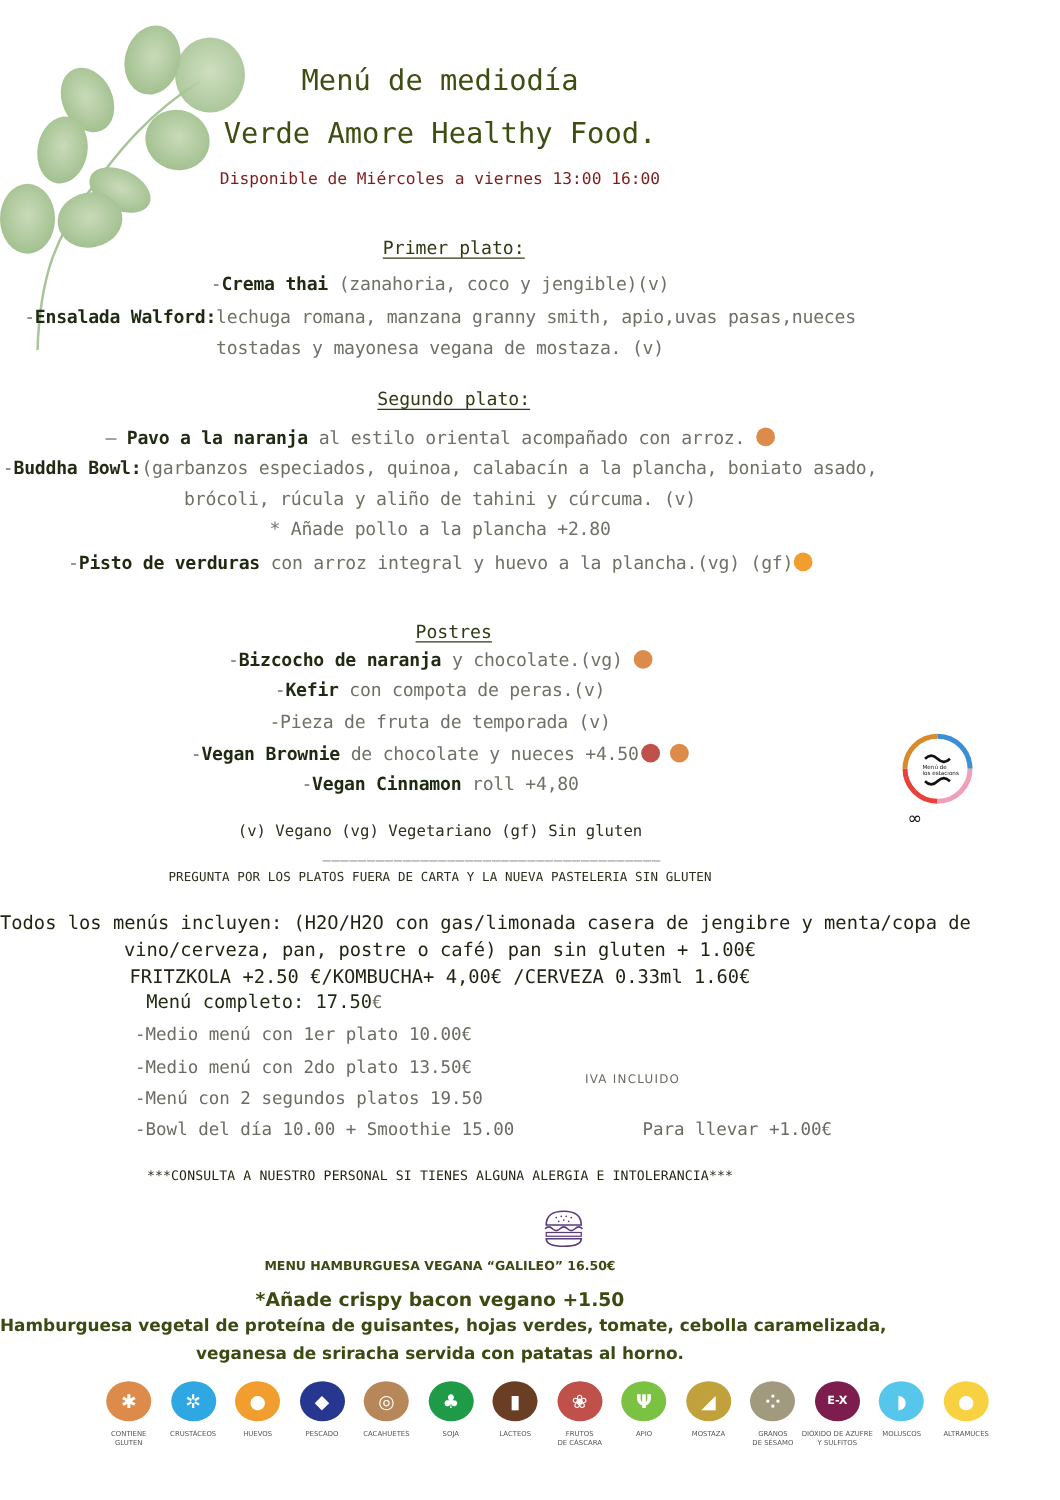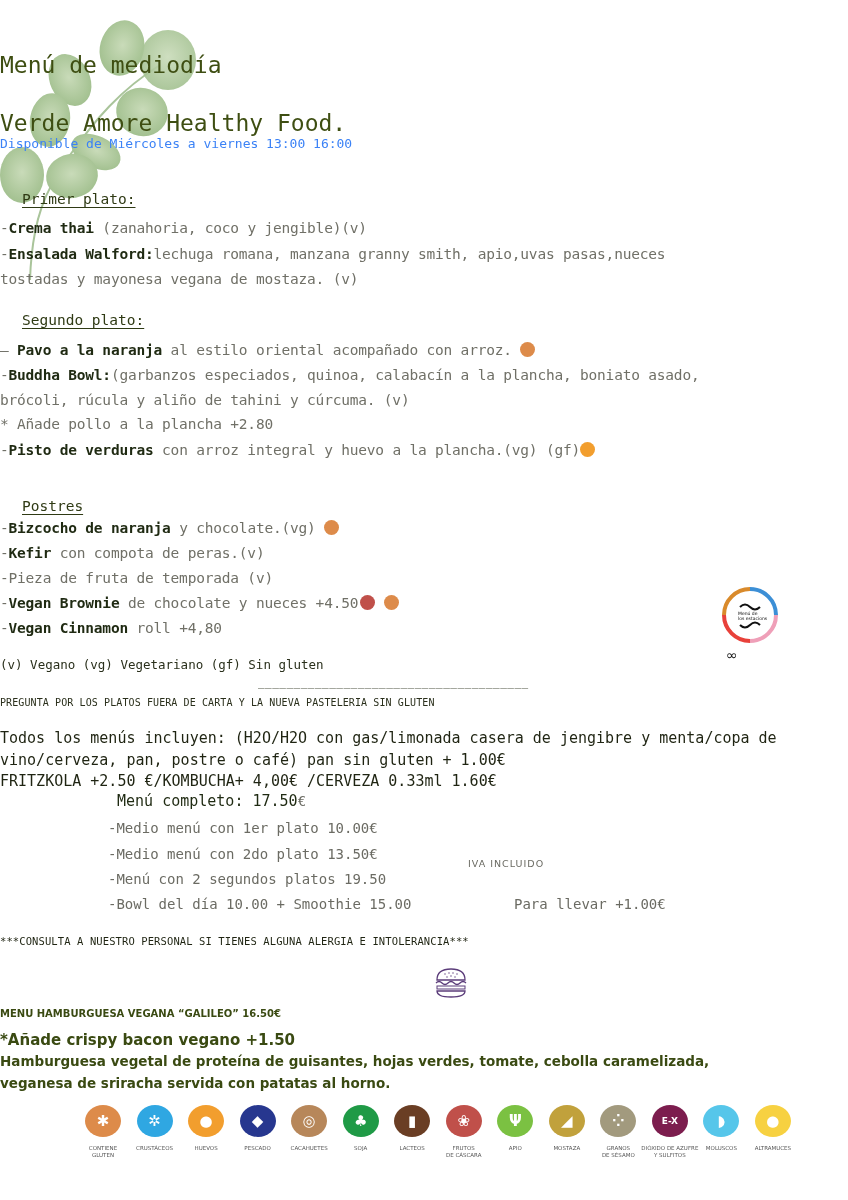--- a/index.html
+++ b/index.html
@@ -1,21 +1,21 @@
 <!DOCTYPE html>
 <html><head>
 <meta charset="utf-8">
 <style>
   * { margin: 0; padding: 0; box-sizing: border-box; }
   html, body { width: 848px; height: 1200px; background: #ffffff; overflow: hidden; }
   body { position: relative; font-family: "DejaVu Sans Mono", monospace; color: #6b6b63; }
   .abs { position: absolute; }
-  .center { left: 0; width: 704px; white-space: nowrap; }
+  .center { left: 0; width: 704px; text-align: center; white-space: nowrap; }
   .title { font-family: "DejaVu Sans Mono", monospace; color: #3e4e12; font-size: 23px; font-weight: normal; }
-  .subtitle { font-family: "DejaVu Sans Mono", monospace; color: #3b82f6; font-size: 13px; }
+  .subtitle { font-family: "DejaVu Sans Mono", monospace; color: #7f1d1d; font-size: 13px; }
   .section { color: #2f3a14; font-size: 14.5px; text-decoration: underline; text-underline-offset: 3px; padding-left: 22px; }
   .line { font-size: 14.5px; color: #707067; letter-spacing: -0.2px; }
   .line b { color: #1f2a12; font-weight: bold; }
   .dark { color: #2a301c; }
   .small-caps { font-size: 10px; color: #2a2f1b; letter-spacing: 0.1px; }
   .incl { font-size: 15px; color: #1f2412; }
   .price-line { font-size: 14px; color: #6b6b63; }
   .burger-text { font-family: "DejaVu Sans", sans-serif; font-weight: bold; color: #3a4a12; font-size: 13px; }
   .allergen-icon { display: inline-flex; align-items: center; justify-content: center; border-radius: 50%; }
   .allergen-label { font-family: "DejaVu Sans", sans-serif; font-size: 5.5px; color: #555; text-align: center; line-height: 1.25; }
@@ -36,21 +36,21 @@
   <ellipse cx="168" cy="40" rx="28" ry="30" fill="url(#lf)" opacity="0.9"></ellipse>
   <ellipse cx="70" cy="60" rx="20" ry="27" transform="rotate(-25 70 60)" fill="url(#lf)"></ellipse>
   <ellipse cx="142" cy="92" rx="26" ry="24" transform="rotate(20 142 92)" fill="url(#lf)"></ellipse>
   <ellipse cx="50" cy="100" rx="20" ry="27" transform="rotate(10 50 100)" fill="url(#lf)"></ellipse>
   <ellipse cx="96" cy="132" rx="26" ry="16" transform="rotate(25 96 132)" fill="url(#lf)"></ellipse>
   <ellipse cx="22" cy="155" rx="22" ry="28" fill="url(#lf)"></ellipse>
   <ellipse cx="72" cy="156" rx="26" ry="22" transform="rotate(-10 72 156)" fill="url(#lf)"></ellipse>
 </svg>
 
 <div class="abs center title" style="top:52px;">Menú de mediodía</div>
-<div class="abs center title" style="top:94px;margin-top:16px;">Verde Amore Healthy Food.</div>
+<div class="abs center title" style="top:94px;">Verde Amore Healthy Food.</div>
 <div class="abs center subtitle" style="top:136px;">Disponible de Miércoles a viernes 13:00 16:00</div>
 
 <div class="abs center section" style="top:191px;">Primer plato:</div>
 <div class="abs center line" style="top:220px;">
   <span>-</span><b>Crema thai</b><span> (zanahoria, coco y jengible)(v)</span>
 </div>
 <div class="abs center line" style="top:246px;">
   <span>-</span><b>Ensalada Walford:</b><span>lechuga romana, manzana granny smith, apio,uvas pasas,nueces</span>
 </div>
 <div class="abs center line" style="top:271px;">tostadas y mayonesa vegana de mostaza. (v)</div>

